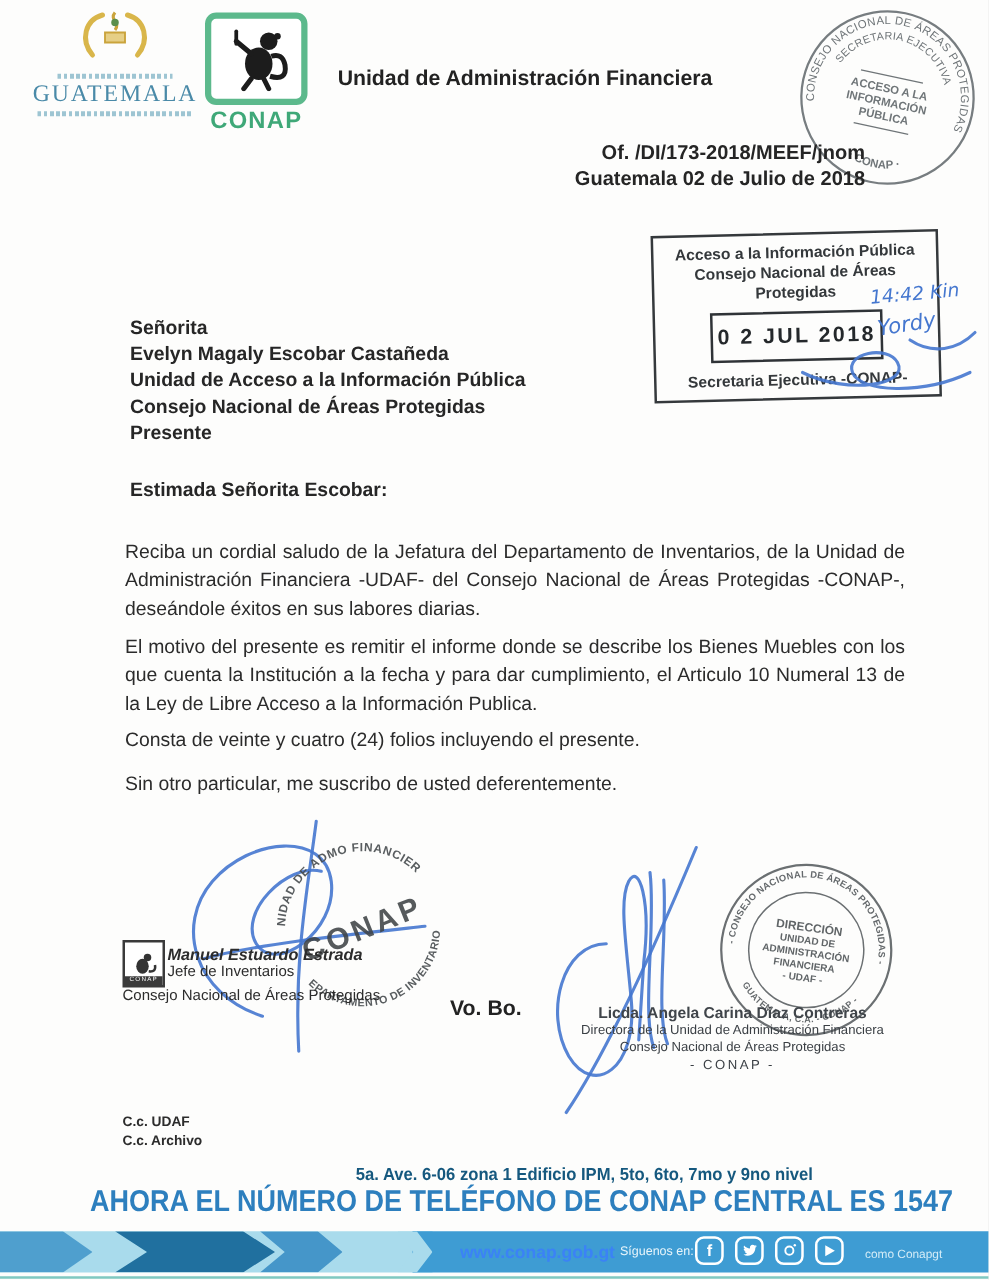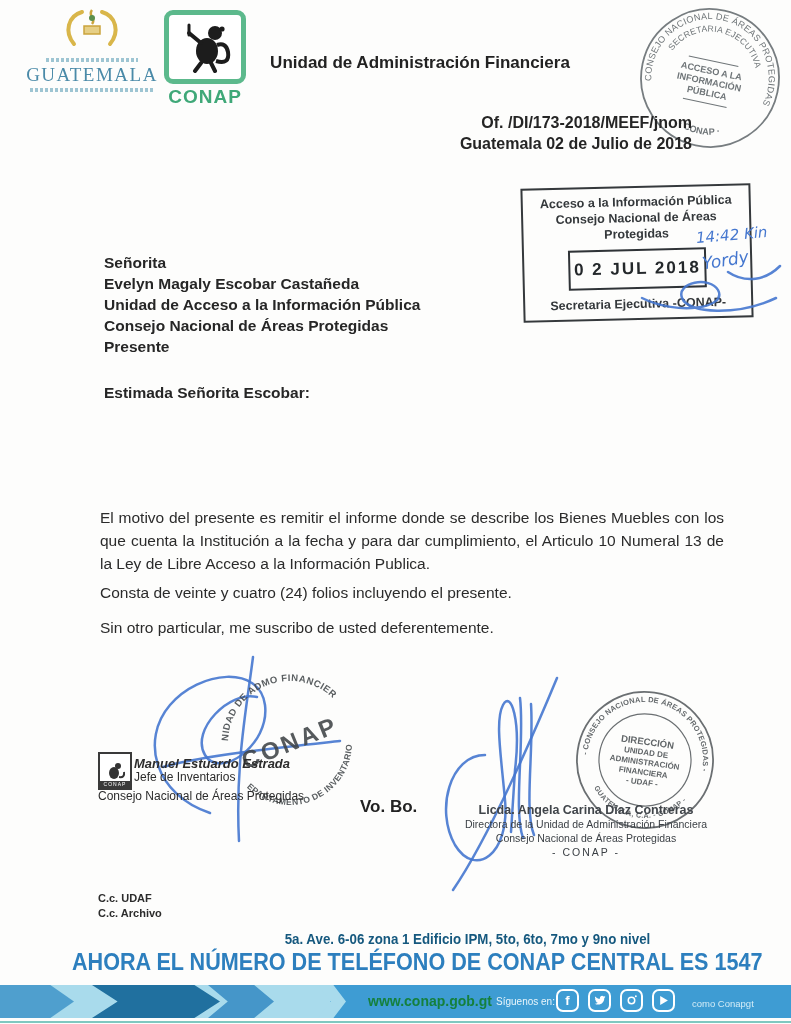--- a/index.html
+++ b/index.html
@@ -60,21 +60,21 @@
   .addr{left:140px;top:931px;width:655px;text-align:center;font-size:14px;color:#15587e;font-weight:600;transform:scaleX(.95);}
   .phone{left:36px;top:948px;width:720px;text-align:center;font-size:24px;font-weight:bold;color:#2d7fbe;transform:scaleX(.9);white-space:nowrap;}
   .banner{left:0;top:985px;width:791px;height:33px;}
   .bn{position:absolute;top:0;height:100%;}
   .bn-base{left:0;width:346px;background:#a9dbec;}
   .bn-solid{left:330px;width:461px;background:#3e9cd3;}
   .bn-c1{left:0;width:74px;background:#4f9fce;clip-path:polygon(0 0,68% 0,100% 50%,68% 100%,0 100%);}
   .bn-c2{left:92px;width:128px;background:#20709f;clip-path:polygon(0 0,80% 0,100% 50%,80% 100%,0 100%,20% 50%);}
   .bn-c3{left:208px;width:66px;background:#4596c9;clip-path:polygon(0 0,70% 0,100% 50%,70% 100%,0 100%,30% 50%);}
   .bn-notch{left:318px;width:28px;background:#a9dbec;clip-path:polygon(0 0,55% 0,100% 50%,55% 100%,0 100%,45% 50%);}
-  .bn-web{left:368px;top:8px;color:#15803d;font-weight:bold;font-size:14px;}
+  .bn-web{left:368px;top:8px;color:#3b82f6;font-weight:bold;font-size:14px;}
   .bn-follow{left:496px;top:11px;color:#e8f5fb;font-size:10px;}
   .bn-icons{left:556px;top:4px;display:flex;gap:9px;}
   .soc{width:23px;height:23px;border:2.5px solid #fff;border-radius:7px;box-sizing:border-box;display:flex;align-items:center;justify-content:center;color:#fff;font-weight:bold;font-size:13px;line-height:1;}
   .bn-handle{left:692px;top:13px;color:#d3ecf7;font-size:9.5px;}
   .bottom-line{left:0;top:1021px;width:791px;height:2px;background:#7fc8c0;}
 </style>
 </head>
 <body>
 
 <div class="page">
@@ -158,20 +158,21 @@
 
   <div class="abs recipient">
     <div>Señorita</div>
     <div>Evelyn Magaly Escobar Castañeda</div>
     <div>Unidad de Acceso a la Información Pública</div>
     <div>Consejo Nacional de Áreas Protegidas</div>
     <div>Presente</div>
   </div>
 
   <div class="abs salutation">Estimada Señorita Escobar:</div>
+  <p class="abs bodyp p1">Reciba un cordial saludo de la Jefatura del Departamento de Inventarios, de la Unidad de Administración Financiera -UDAF- del Consejo Nacional de Áreas Protegidas -CONAP-, deseándole éxitos en sus labores diarias.</p>
   <p class="abs bodyp p2">El motivo del presente es remitir el informe donde se describe los Bienes Muebles con los que cuenta la Institución a la fecha y para dar cumplimiento, el Articulo 10 Numeral 13 de la Ley de Libre Acceso a la Información Publica.</p>
   <p class="abs bodyp p3">Consta de veinte y cuatro (24) folios incluyendo el presente.</p>
   <p class="abs bodyp p4">Sin otro particular, me suscribo de usted deferentemente.</p>
 
   <svg class="abs" style="left:135px;top:645px;" width="235" height="200" viewBox="0 0 235 200">
     <path class="sigstroke" d="M 75 168 C 20 150 5 95 35 60 C 65 25 125 20 130 60 C 135 100 85 135 70 110 C 55 85 95 45 122 52"></path>
     <path class="sigstroke" d="M 118 12 C 112 60 100 120 104 196"></path>
     <path class="sigstroke" stroke-width="2" d="M 28 122 C 70 110 150 102 205 96"></path>
   </svg>
 

